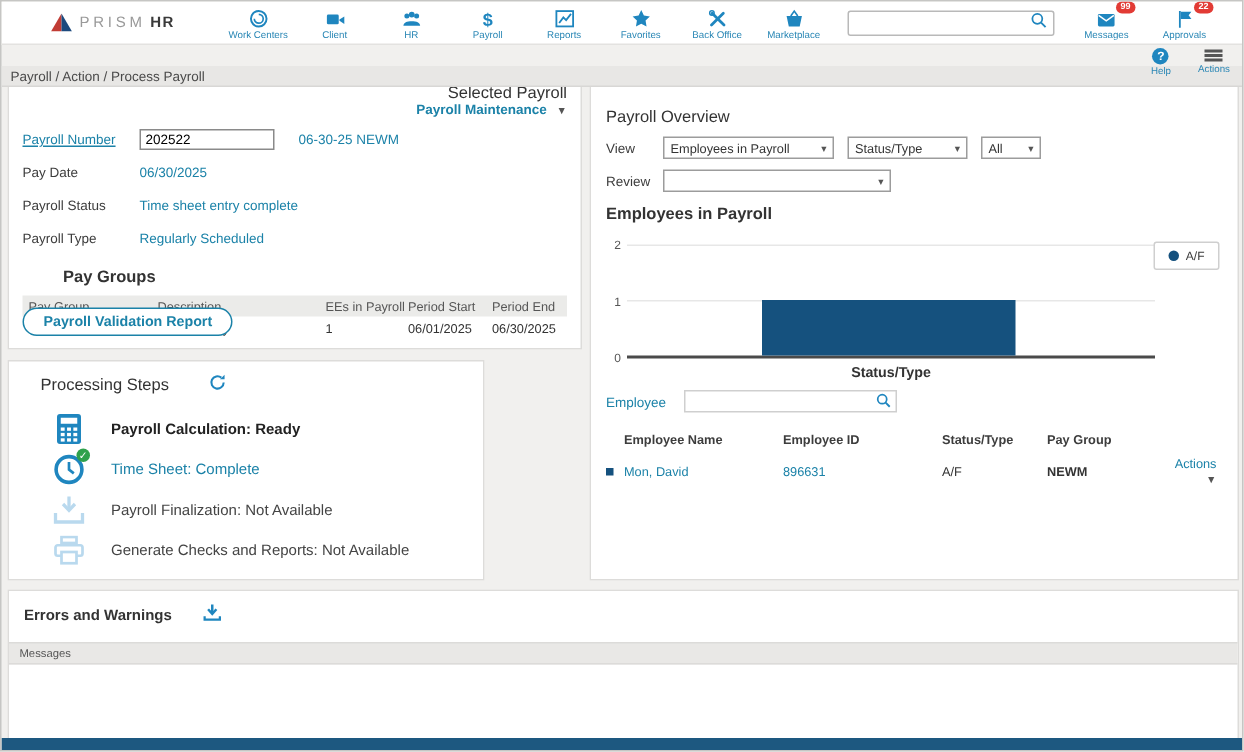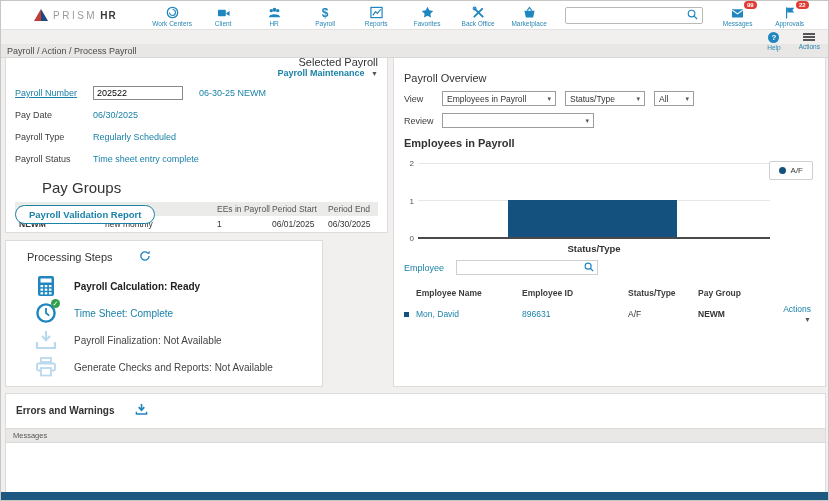--- a/index.html
+++ b/index.html
@@ -45,21 +45,21 @@
   .panel-title{font-size:11px;color:#333;}
   .teal{color:#1b82a8;}
   
   .sp-head{display:flex;justify-content:space-between;align-items:flex-end;flex-direction:column;}
   .maint-link{font-size:9px;color:#1b82a8;cursor:pointer;font-weight:bold;}
   .field-row{display:flex;align-items:center;margin-top:8px;font-size:9px;height:14px;}
   .field-label{width:78px;color:#3d3d3d;flex-shrink:0;}
   .link-label{color:#1b82a8;text-decoration:underline;cursor:pointer;}
   .pn-input{width:90px;height:14px;border:1px solid #8a8a8a;font-size:9px;padding:0 3px;font-family:inherit;}
   .pn-suffix{margin-left:16px;color:#1b82a8;}
-  .pg-title{font-size:15px;font-weight:normal;color:#333;margin-top:13px;padding-left:27px;}
+  .pg-title{font-size:11px;font-weight:bold;color:#333;margin-top:13px;padding-left:27px;}
   .pg-grid{display:grid;grid-template-columns:86px 112px 55px 56px 58px;font-size:8.5px;padding:2px 4px;}
   .pg-header{background:#ebebe9;color:#555;margin-top:6px;}
   .pg-row{color:#333;margin-top:1px;}
   .pg-row .c0{font-weight:bold;}
   .validate-btn{position:absolute;left:9px;bottom:8px;border:1px solid #1b82a8;color:#1b82a8;background:#fff;border-radius:10px;padding:3px 13px;font-size:9.5px;font-weight:bold;cursor:pointer;font-family:inherit;}
   
   .steps-head{display:flex;align-items:center;gap:26px;}
   .step-row{display:flex;align-items:center;gap:15px;margin-top:13px;height:14px;cursor:pointer;}
   .step-icon{width:26px;height:22px;position:relative;display:flex;align-items:center;justify-content:center;margin-left:6px;flex-shrink:0;}
   .check-badge{position:absolute;top:-3px;right:-1px;width:9px;height:9px;border-radius:50%;background:#2fa14c;color:#fff;font-size:7px;display:flex;align-items:center;justify-content:center;}
@@ -243,26 +243,26 @@
   <div class="field-row">
     <span class="field-label link-label">Payroll Number</span>
     <input class="pn-input" value="202522" style="">
     <span class="pn-suffix">06-30-25 NEWM</span>
   </div>
   <div class="field-row">
     <span class="field-label">Pay Date</span>
     <span class="teal">06/30/2025</span>
   </div>
   <div class="field-row">
+    <span class="field-label">Payroll Status</span>
+    <span class="teal">Time sheet entry complete</span>
+  </div>
+  <div class="field-row">
     <span class="field-label">Payroll Type</span>
     <span class="teal">Regularly Scheduled</span>
-  </div>
-  <div class="field-row">
-    <span class="field-label">Payroll Status</span>
-    <span class="teal">Time sheet entry complete</span>
   </div>
   <div class="pg-title">Pay Groups</div>
   <div class="pg-grid pg-header">
     <span>Pay Group</span>
     <span>Description</span>
     <span>EEs in Payroll</span>
     <span>Period Start</span>
     <span>Period End</span>
   </div>
   <div class="pg-grid pg-row">

